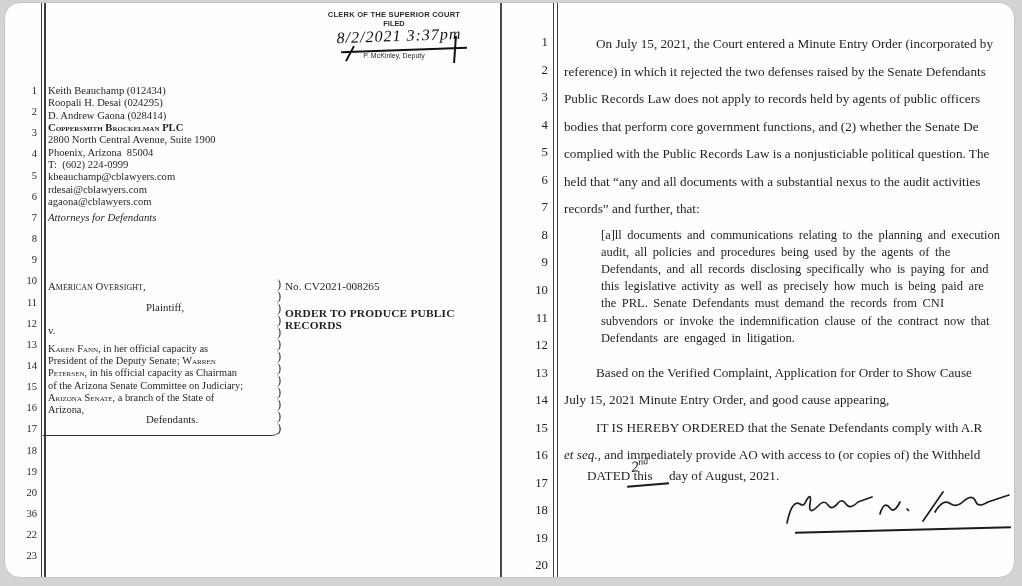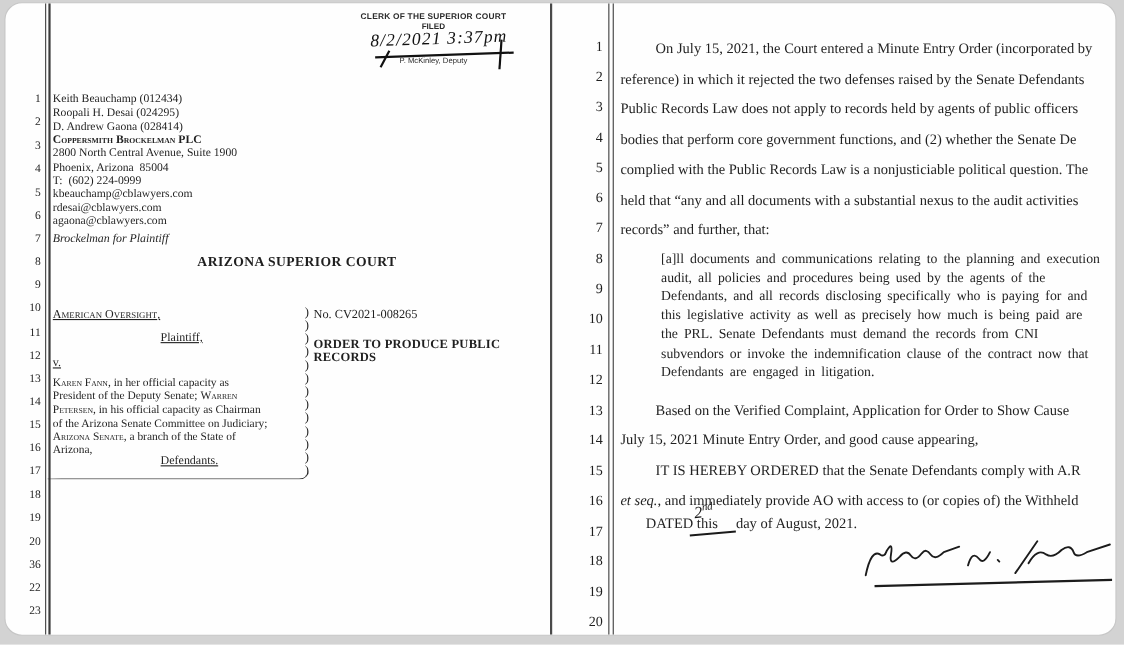--- a/index.html
+++ b/index.html
@@ -14,21 +14,21 @@
   .lncol{position:absolute;top:0;height:100%;}
   .sc{font-variant:small-caps;}
   .firm{font-variant:small-caps;font-weight:bold;}
   .i{font-style:italic;}
   
   .p1-nums{left:6px;width:26px;font-size:10.5px;}
   .p1-att{left:43px;top:0;font-size:10.6px;}
   .p1-att .tl{line-height:12px;}
   .p1-attfor{left:43px;top:208px;font-style:italic;font-size:10.8px;}
   .p1-court{left:42px;width:446px;text-align:center;font-weight:bold;font-size:12.4px;letter-spacing:.4px;}
-  .p1-capL{left:43px;font-size:10.4px;text-decoration:underline;}
+  .p1-capL{left:43px;font-size:10.4px;}
   .p1-capL .tl{line-height:12px;}
   .p1-parens{left:266px;width:10px;font-size:11.5px;}
   .p1-caseno{left:280px;top:277px;font-size:11.2px;}
   .p1-title{left:280px;font-weight:bold;font-size:11.4px;letter-spacing:.2px;}
   .p1-body{left:43px;top:0;font-size:10.7px;letter-spacing:-.15px;}
   .p1-body .tl{line-height:13px;max-width:452px;overflow:hidden;}
   .cap-rule{left:38px;top:424px;width:238px;height:8px;border-bottom:1.3px solid #2e2e2e;border-bottom-right-radius:9px;}
   
   .stamp-l1{left:289px;top:7px;width:200px;text-align:center;font-family:"Liberation Sans","DejaVu Sans",sans-serif;font-weight:bold;font-size:7.6px;color:#2b2b2b;letter-spacing:.2px;}
   .stamp-l2{left:289px;top:16px;width:200px;text-align:center;font-family:"Liberation Sans","DejaVu Sans",sans-serif;font-weight:bold;font-size:7.4px;color:#2b2b2b;}
@@ -102,23 +102,22 @@
         <div class="tl" style="top: 94.35px;">Roopali H. Desai (024295)</div>
         <div class="tl" style="top: 106.7px;">D. Andrew Gaona (028414)</div>
         <div class="tl" style="top: 119.05px;"><span class="firm">Coppersmith Brockelman PLC</span></div>
         <div class="tl" style="top: 131.4px;">2800 North Central Avenue, Suite 1900</div>
         <div class="tl" style="top: 143.75px;">Phoenix, Arizona  85004</div>
         <div class="tl" style="top: 156.1px;">T:  (602) 224-0999</div>
         <div class="tl" style="top: 168.45px;">kbeauchamp@cblawyers.com</div>
         <div class="tl" style="top: 180.8px;">rdesai@cblawyers.com</div>
         <div class="tl" style="top: 193.15px;">agaona@cblawyers.com</div>
       </div>
-    <div class="abs p1-attfor">Brockelman for Plaintiff</div>
-
-    <div class="abs p1-court" style="top:228px">ARIZONA SUPERIOR COURT</div>
+    <div class="abs p1-attfor">Attorneys for Defendants</div>
+
 
     <div class="abs p1-capL" style="top:277px;font-size:10.9px"><span class="sc">American Oversight</span><span>,</span></div>
     <div class="abs p1-capL" style="top:298px;left:141px;font-size:10.9px">Plaintiff,</div>
     <div class="abs p1-capL" style="top:321px;font-size:10.9px">v.</div>
     <div class="lncol p1-capL">
         <div class="tl" style="top: 340px;"><span class="sc">Karen Fann</span><span>, in her official capacity as</span></div>
         <div class="tl" style="top: 352.2px;"><span>President of the Deputy Senate; </span><span class="sc">Warren</span></div>
         <div class="tl" style="top: 364.4px;"><span class="sc">Petersen</span><span>, in his official capacity as Chairman</span></div>
         <div class="tl" style="top: 376.6px;">of the Arizona Senate Committee on Judiciary;</div>
         <div class="tl" style="top: 388.8px;"><span class="sc">Arizona Senate</span><span>, a branch of the State of</span></div>

